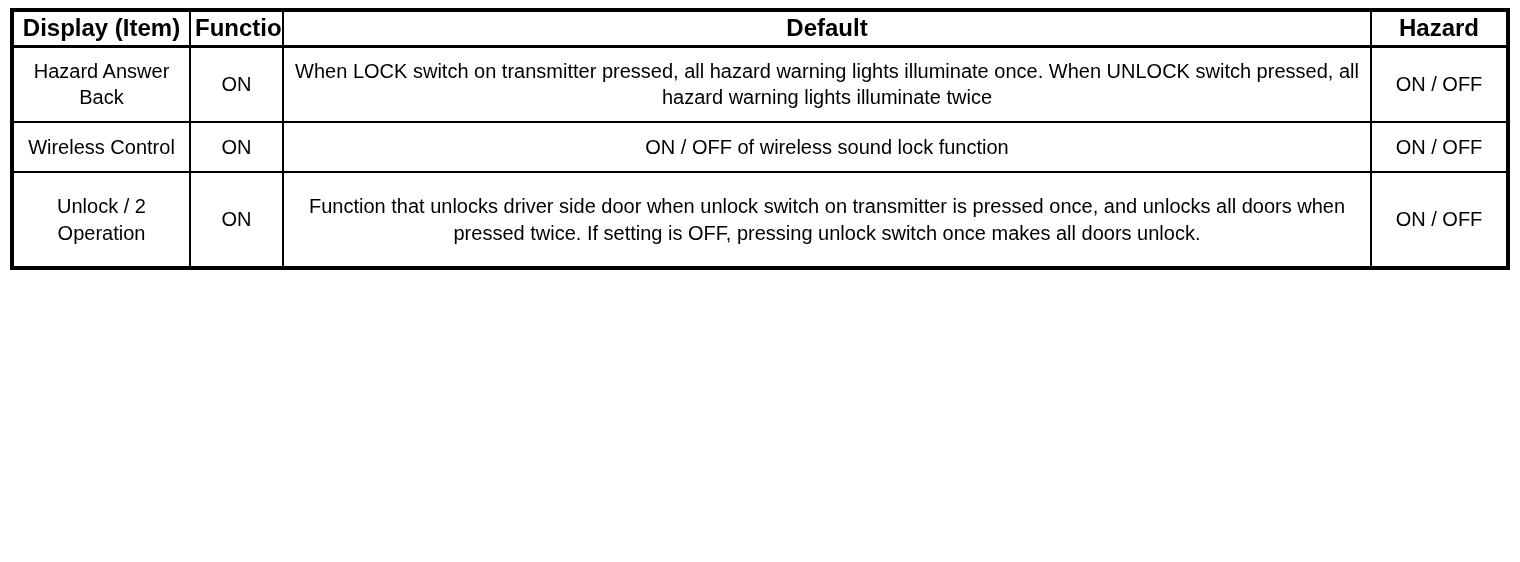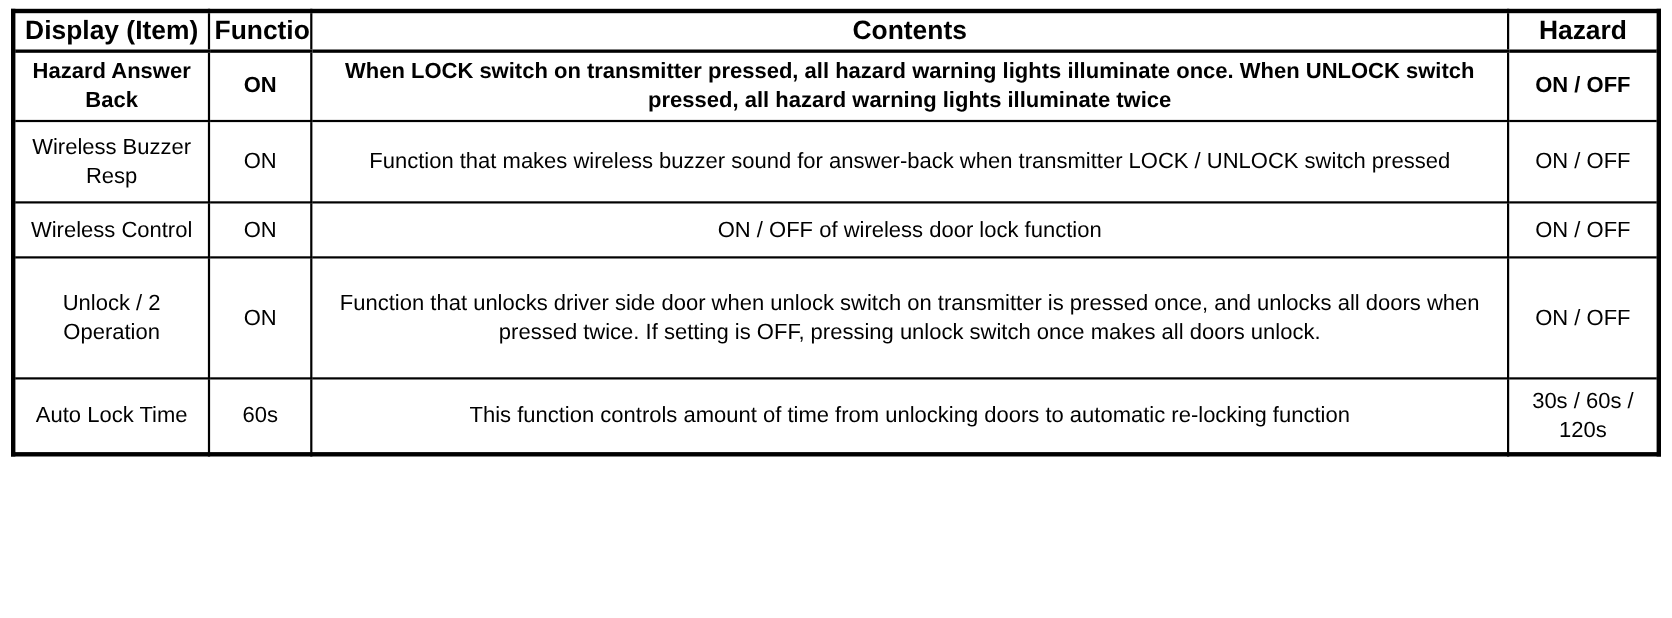--- a/index.html
+++ b/index.html
@@ -36,26 +36,26 @@
     font-size: 24px;
     font-weight: bold;
     border-bottom: 3px solid #000000;
     padding: 2px 4px;
   }
   table.settings td {
     font-size: 20px;
     line-height: 1.32;
   }
   tr.hdr   { height: 36px; }
-  tr.row-0 { height: 64px; font-weight: bold; }
+  tr.row-0 { height: 76px; }
   tr.row-1 { height: 74px; }
   tr.row-2 { height: 74px; }
   tr.row-3 { height: 50px; }
   tr.row-4 { height: 45px; }
-  tr.row-5 { height: 110px; }
+  tr.row-5 { height: 96px; }
   tr.row-6 { height: 69px; }
   col.c-display  { width: 178px; }
   col.c-default  { width: 93px;  }
   col.c-contents { width: 1088px;}
   col.c-setting  { width: 137px; }
 </style>
 </head>
 <body>
 
 <div class="page">
@@ -63,50 +63,38 @@
     <colgroup>
       <col class="c-display">
       <col class="c-default">
       <col class="c-contents">
       <col class="c-setting">
     </colgroup>
     <thead>
       <tr class="hdr">
         <th>Display (Item)</th>
         <th>Function</th>
-        <th>Contents</th>
+        <th>Default</th>
         <th>Hazard</th>
       </tr>
     </thead>
     <tbody>
       <tr class="row-0">
         <td>Hazard Answer Back</td>
         <td>ON</td>
         <td>When LOCK switch on transmitter pressed, all hazard warning lights illuminate once. When UNLOCK switch pressed, all hazard warning lights illuminate twice</td>
         <td>ON / OFF</td>
       </tr>
-      <tr class="row-1">
-        <td>Wireless Buzzer Resp</td>
-        <td>ON</td>
-        <td>Function that makes wireless buzzer sound for answer-back when transmitter LOCK / UNLOCK switch pressed</td>
-        <td>ON / OFF</td>
-      </tr>
       <tr class="row-3">
         <td>Wireless Control</td>
         <td>ON</td>
-        <td>ON / OFF of wireless door lock function</td>
+        <td>ON / OFF of wireless sound lock function</td>
         <td>ON / OFF</td>
       </tr>
       <tr class="row-5">
         <td>Unlock / 2 Operation</td>
         <td>ON</td>
         <td>Function that unlocks driver side door when unlock switch on transmitter is pressed once, and unlocks all doors when pressed twice. If setting is OFF, pressing unlock switch once makes all doors unlock.</td>
         <td>ON / OFF</td>
       </tr>
-      <tr class="row-6">
-        <td>Auto Lock Time</td>
-        <td>60s</td>
-        <td>This function controls amount of time from unlocking doors to automatic re-locking function</td>
-        <td>30s / 60s / 120s</td>
-      </tr>
     </tbody>
   </table>
 </div>
 
 </body></html>

